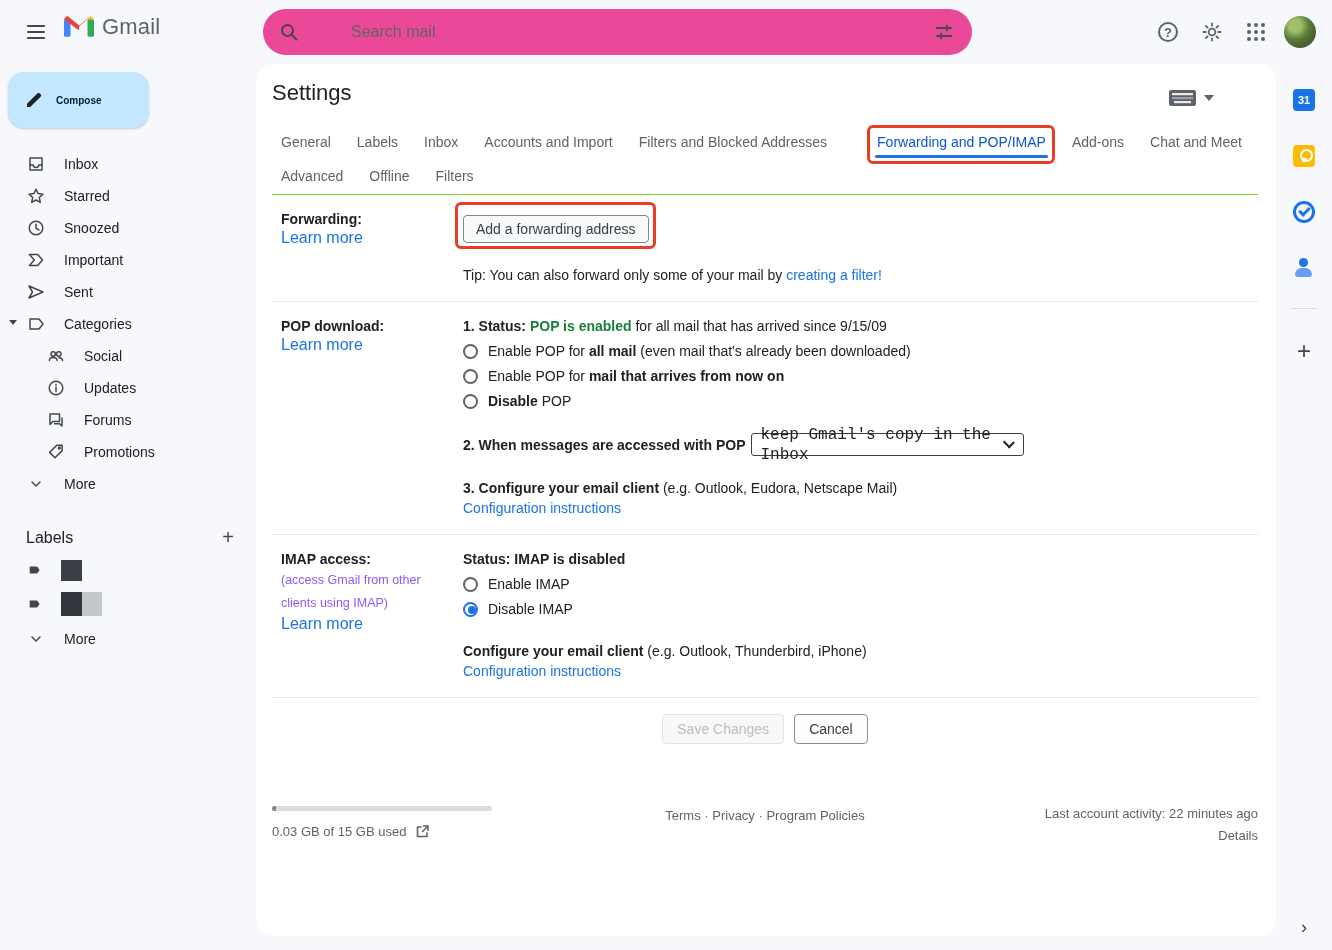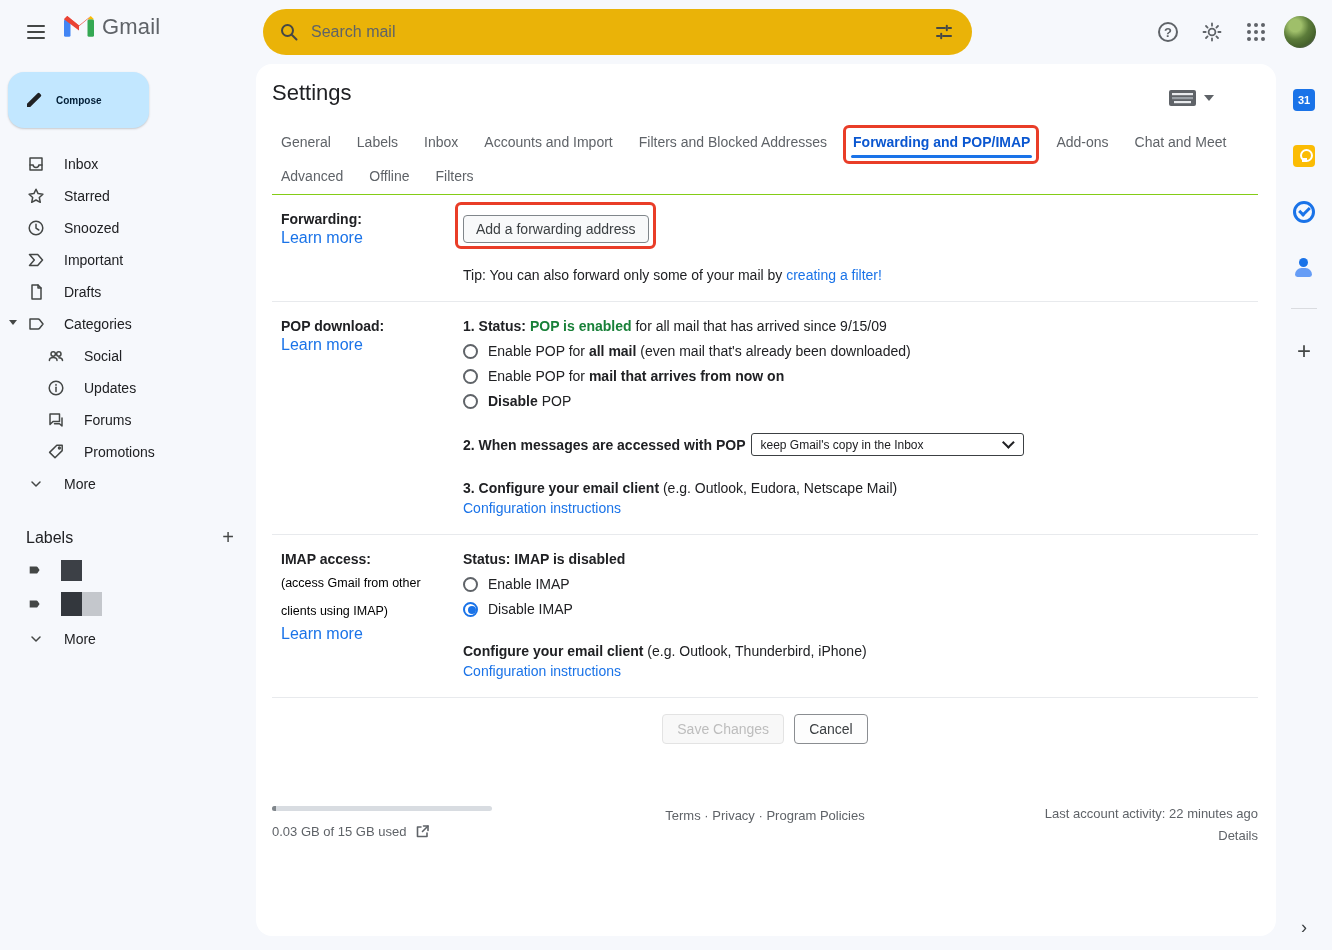--- a/index.html
+++ b/index.html
@@ -5,21 +5,21 @@
   * { margin:0; padding:0; box-sizing:border-box; }
   html,body { width:1332px; height:950px; font-family:"Liberation Sans", sans-serif; }
   .app { position:relative; width:1332px; height:950px; background:#f6f8fc; overflow:hidden; color:#202124; }
 
   
   .topbar { position:absolute; top:0; left:0; width:100%; height:64px; }
   .hamburger { position:absolute; left:22px; top:18px; width:28px; height:28px; border:none; background:transparent; cursor:pointer; }
   .hamburger span { display:block; width:18px; height:2px; background:#444746; margin:4px auto; border-radius:1px; }
   .logo { position:absolute; left:64px; top:14px; display:flex; gap:8px; }
   .logo-word { font-size:22px; color:#5f6368; letter-spacing:.2px; }
-  .searchbar { position:absolute; left:263px; top:9px; width:709px; height:46px; background:#eab308; border-radius:23px; display:flex; align-items:center; padding:0 8px 0 16px; }
+  .searchbar { position:absolute; left:263px; top:9px; width:709px; height:46px; background:#ec4899; border-radius:23px; display:flex; align-items:center; padding:0 8px 0 16px;gap:40px; }
   .searchbar input { flex:1; border:none; background:transparent; outline:none; font-size:16px; color:#202124; margin-left:12px; }
   .searchbar input::placeholder { color:#5f6368; }
   .iconbtn { width:40px; height:40px; border-radius:50%; display:flex; align-items:center; justify-content:center; background:transparent; border:none; cursor:pointer; }
   .tb-right { position:absolute; right:12px; top:12px; display:flex; align-items:center; gap:4px; }
   .help-circle { width:20px; height:20px; border:2px solid #5f6368; border-radius:50%; color:#5f6368; font-size:13px; font-weight:bold; display:flex; align-items:center; justify-content:center; }
   .apps-grid { display:grid; grid-template-columns:repeat(3,4px); grid-gap:3px; }
   .apps-grid i { width:4px; height:4px; background:#5f6368; border-radius:50%; }
   .avatar { width:32px; height:32px; border-radius:50%; background:radial-gradient(circle at 35% 30%, #9fbf6a 0 20%, #5c7c3a 45%, #46622c 70%, #6a5a8e 100%); }
 
   
@@ -42,45 +42,45 @@
   .card { position:absolute; top:64px; left:256px; width:1020px; height:872px; background:#ffffff; border-radius:16px; padding:12px 18px 0 16px; }
   .card-head { position:relative; height:42px; }
   .page-title { font-size:22px; font-weight:400; color:#202124; padding-top:4px; }
   .input-tools { position:absolute; right:44px; top:14px; display:flex; align-items:center; gap:8px; cursor:pointer; }
   .it-caret { width:0; height:0; border-left:5px solid transparent; border-right:5px solid transparent; border-top:6px solid #5f6368; }
 
   .tabs { padding:10px 0 0 9px; border-bottom:1px solid #84cc16; }
   .tabrow { display:flex; flex-wrap:wrap; column-gap:26px; align-items:flex-end; }
   .tab { position:relative; font-size:14px; color:#5f6368; padding:6px 0 10px 0; cursor:pointer; white-space:nowrap; }
   .tabrow2 { margin-top:2px; }
-  .tab.active { color:#0b57d0; font-weight:bold; }
+  .tab.active { color:#0b57d0; font-weight:normal;margin-left:24px; }
   .tab.active .underline { position:absolute; left:-2px; right:-2px; bottom:2px; height:3px; background:#1a73e8; border-radius:2px; }
   .anno { position:absolute; border:3px solid #e93d28; border-radius:6px; pointer-events:none; z-index:5; }
   .tab-anno { left:-10px; right:-9px; top:-3px; bottom:-4px; }
 
   .section { display:flex; border-bottom:1px solid #e8eaed; padding:14px 0 16px 9px; }
   .sec-label { width:182px; flex:0 0 182px; padding-right:10px; }
   .sec-label .bold { font-weight:bold; font-size:14px; line-height:20px; }
-  .sec-label .sub { font-size:12.5px; color:#000000; line-height:28px; }
+  .sec-label .sub { font-size:12.5px; color:#8b5cf6; line-height:23px; }
   .sec-content { flex:1; font-size:14px; line-height:20px; }
   a.link { color:#1a73e8; text-decoration:none; cursor:pointer; }
   .green { color:#188038; font-weight:bold; }
   b { font-weight:bold; }
 
   .gm-btn { font-family:inherit; font-size:14px; color:#3c4043; background:#f8f9fa; border:1px solid #80868b; border-radius:4px; padding:5px 12px; cursor:pointer; }
   .btn-wrap { position:relative; display:inline-block; }
   .btn-anno { left:-8px; right:-7px; top:-13px; bottom:-6px; }
 
   .radio-row { display:flex; align-items:center; margin-top:5px; }
   .radio { width:15px; height:15px; border:2px solid #5f6368; border-radius:50%; margin-right:10px; flex:0 0 15px; position:relative; cursor:pointer; }
   .radio.checked { border-color:#1a73e8; }
   .radio.checked::after { content:""; position:absolute; left:2.5px; top:2.5px; width:8px; height:8px; border-radius:50%; background:#1a73e8; }
 
   .step2 { margin-top:22px; display:flex; align-items:center; }
-  .select { margin-left:6px; width:273px; height:23px; border:1px solid #3c4043; border-radius:3px; display:flex; align-items:center; padding:0 8px; font-size:12px; color:#202124; cursor:pointer; background:#fff; }
+  .select { margin-left:6px; width:273px; height:23px; border:1px solid #3c4043; border-radius:3px; display:flex; align-items:center; padding:0 8px; font-size:16px; color:#202124; cursor:pointer; background:#fff;font-family:Liberation Mono, monospace; }
   .select .sel-caret { margin-left:auto; width:9px; height:9px; border-left:2px solid #202124; border-bottom:2px solid #202124; transform:rotate(-45deg) translateY(-3px); }
   .step3 { margin-top:22px; }
 
   .actions { display:flex; justify-content:center; gap:10px; margin-top:16px; }
   .save-btn { font-family:inherit; font-size:14px; color:#bdbdbd; background:#f8f8f8; border:1px solid #e3e3e3; border-radius:4px; padding:6px 14px; }
   .cancel-btn { font-family:inherit; font-size:14px; color:#3c4043; background:#fdfdfd; border:1px solid #8a8d91; border-radius:4px; padding:6px 14px; cursor:pointer; }
 
   .card-footer { margin-top:62px; display:grid; grid-template-columns:1fr auto 1fr; font-size:13px; color:#5f6368; }
   .meter { width:220px; height:5px; background:#d8dce1; border-radius:3px; }
   .meter i { display:block; width:4px; height:5px; background:#80868b; border-radius:3px 0 0 3px; }
@@ -212,25 +212,24 @@
         <span class="nicon">
             <svg class="ic" width="20" height="20" viewBox="0 0 20 20">
               <path d="M3.5 4.5h8.2l4.8 5.5-4.8 5.5H3.5l4.8-5.5z"></path>
             </svg>
           </span>
         <span>Important</span>
       </div>
       <div class="nav-item">
         <span class="nicon">
             <svg class="ic" width="20" height="20" viewBox="0 0 20 20">
-              <path d="M6 3h6l3 3v11H6z"></path>
-              <path d="M12 3v3h3"></path>
-            </svg>
-          </span>
-        <span>Drafts</span>
+              <path d="M3 4l14 6-14 6 3.5-6z"></path>
+            </svg>
+          </span>
+        <span>Sent</span>
       </div>
       <div class="nav-item">
         <span class="expander"></span>
         <span class="nicon">
             <svg class="ic" width="20" height="20" viewBox="0 0 20 20">
               <path d="M4 5h8.2a1.8 1.8 0 0 1 1.4.7L17 10l-3.4 4.3a1.8 1.8 0 0 1-1.4.7H4z"></path>
             </svg>
           </span>
         <span>Categories</span>
       </div>

